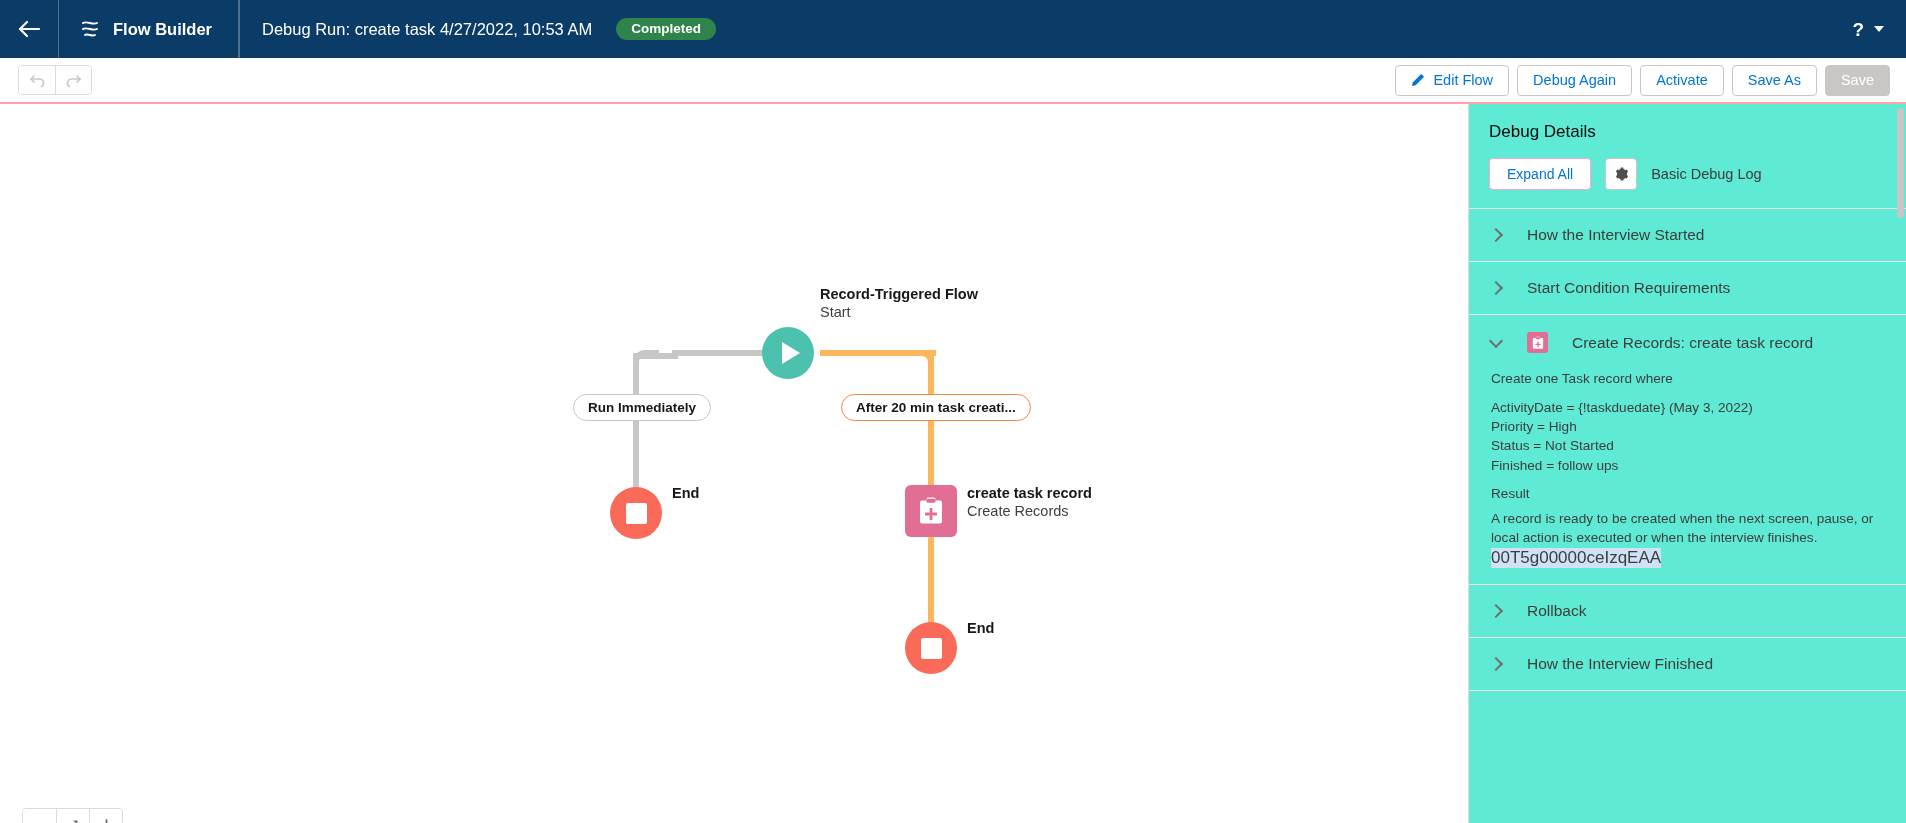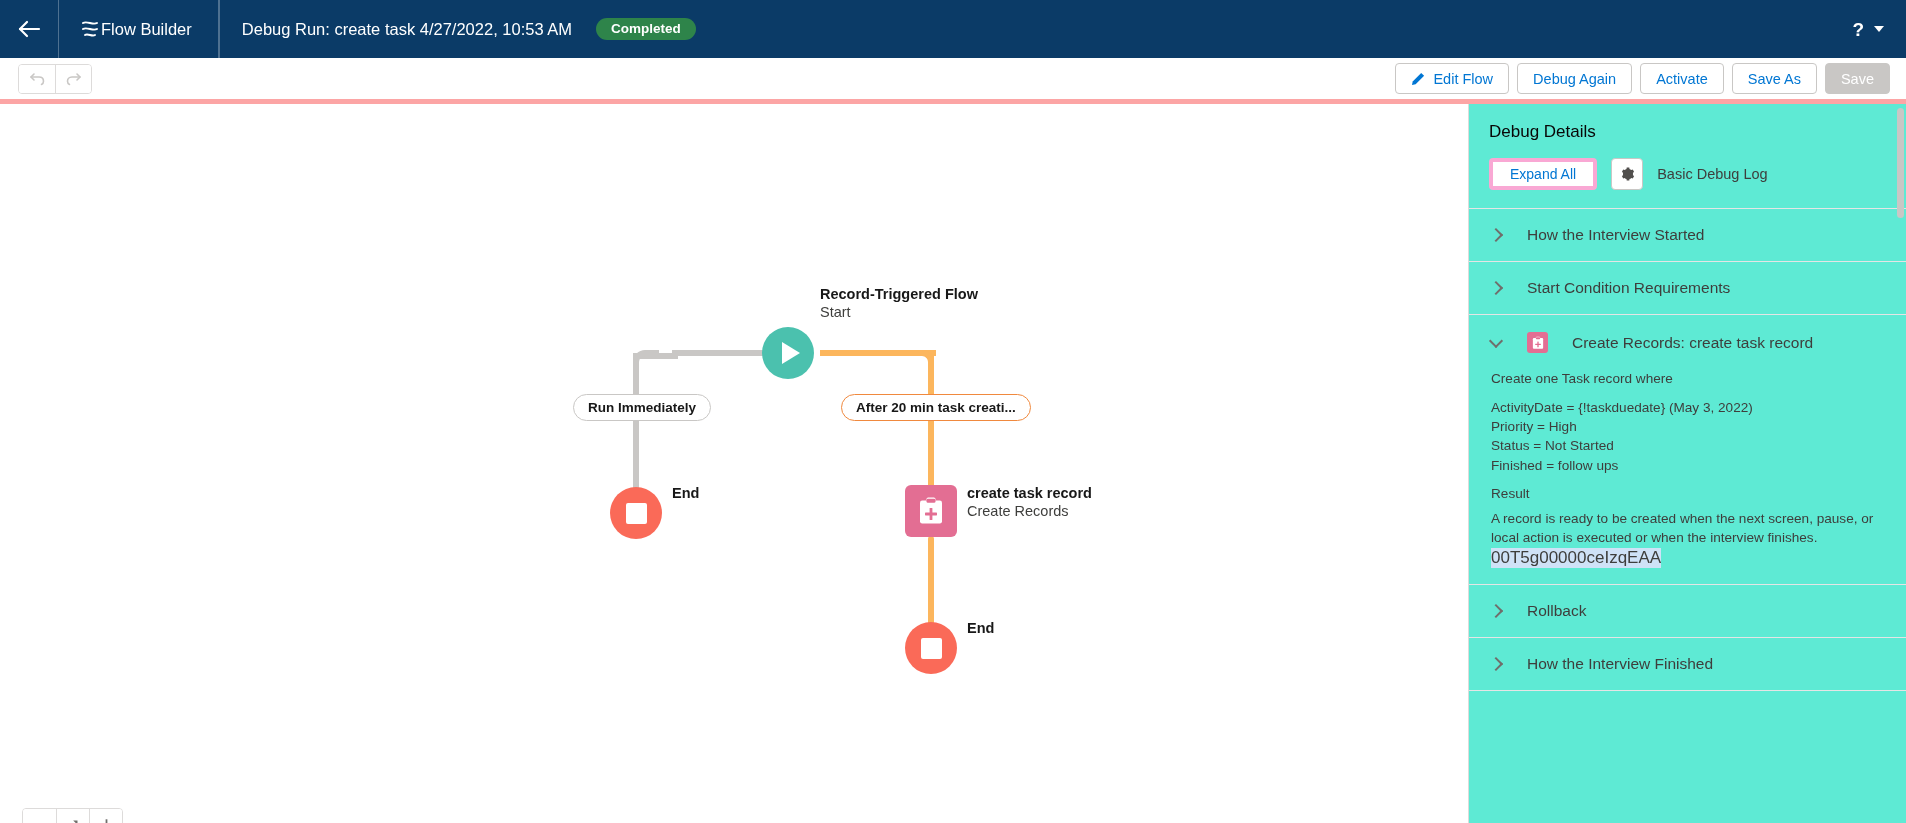--- a/index.html
+++ b/index.html
@@ -29,21 +29,21 @@
     width: 1px; background: rgba(255,255,255,0.28);
     margin: 0;
   }
   .topbar-seg {
     display: flex; align-items: center;
     padding: 0 22px;
     font-size: 16.5px;
     white-space: nowrap;
     cursor: pointer;
   }
-  .topbar-seg.brand { font-weight: 400; padding-left: 20px; padding-right: 26px;}
+  .topbar-seg.brand { font-weight: 700; gap: 12px; padding-left: 20px; padding-right: 26px;}
   .topbar-seg.flowname { font-weight: 400; }
   .topbar-seg.debugrun { font-weight: 400; gap: 18px; }
   .badge-completed {
     display: inline-flex; align-items: center; justify-content: center;
     background: #2e844a; color: #ffffff;
     font-size: 13.5px; font-weight: 700;
     border-radius: 14px;
     padding: 4px 15px 5px 15px;
     line-height: 1;
     margin-left: 6px;
@@ -60,21 +60,21 @@
     border-right: 5px solid transparent;
     border-top: 6px solid #ffffff;
     cursor: pointer;
   }
 
   
   .toolbar {
     position: absolute; top: 58px; left: 0;
     width: 1906px; height: 46px;
     background: #ffffff;
-    border-bottom: 5px solid #fca5a5;
+    border-bottom: 2px solid #fca5a5;
     display: flex; align-items: center;
   }
   .undo-redo {
     display: flex; margin-left: 18px;
     border: 1px solid #dddbda; border-radius: 4px;
     overflow: hidden; height: 30px;
     background: #fff;
   }
   .ur-btn {
     width: 36px; height: 28px;
@@ -218,21 +218,21 @@
     padding: 18px 20px 16px 20px;
     font-weight: 400;
   }
   .dp-toolbar {
     display: flex; align-items: center; gap: 14px;
     padding: 0 20px 18px 20px;
     border-bottom: 1px solid #e5e5e5;
   }
   .dp-expand {
     height: 32px;
-    border: 4px solid #f9a8d4; border-radius: 4px;
+    border: 1px solid #f9a8d4; border-radius: 4px;
     background: #ffffff; color: #0176d3;
     font-size: 14px; padding: 0 17px;
     cursor: pointer;
     font-family: "Liberation Sans", sans-serif;
   }
   .dp-gear {
     width: 32px; height: 32px;
     border: 1px solid #c9c7c5; border-radius: 4px;
     background: #ffffff;
     display: flex; align-items: center; justify-content: center;

